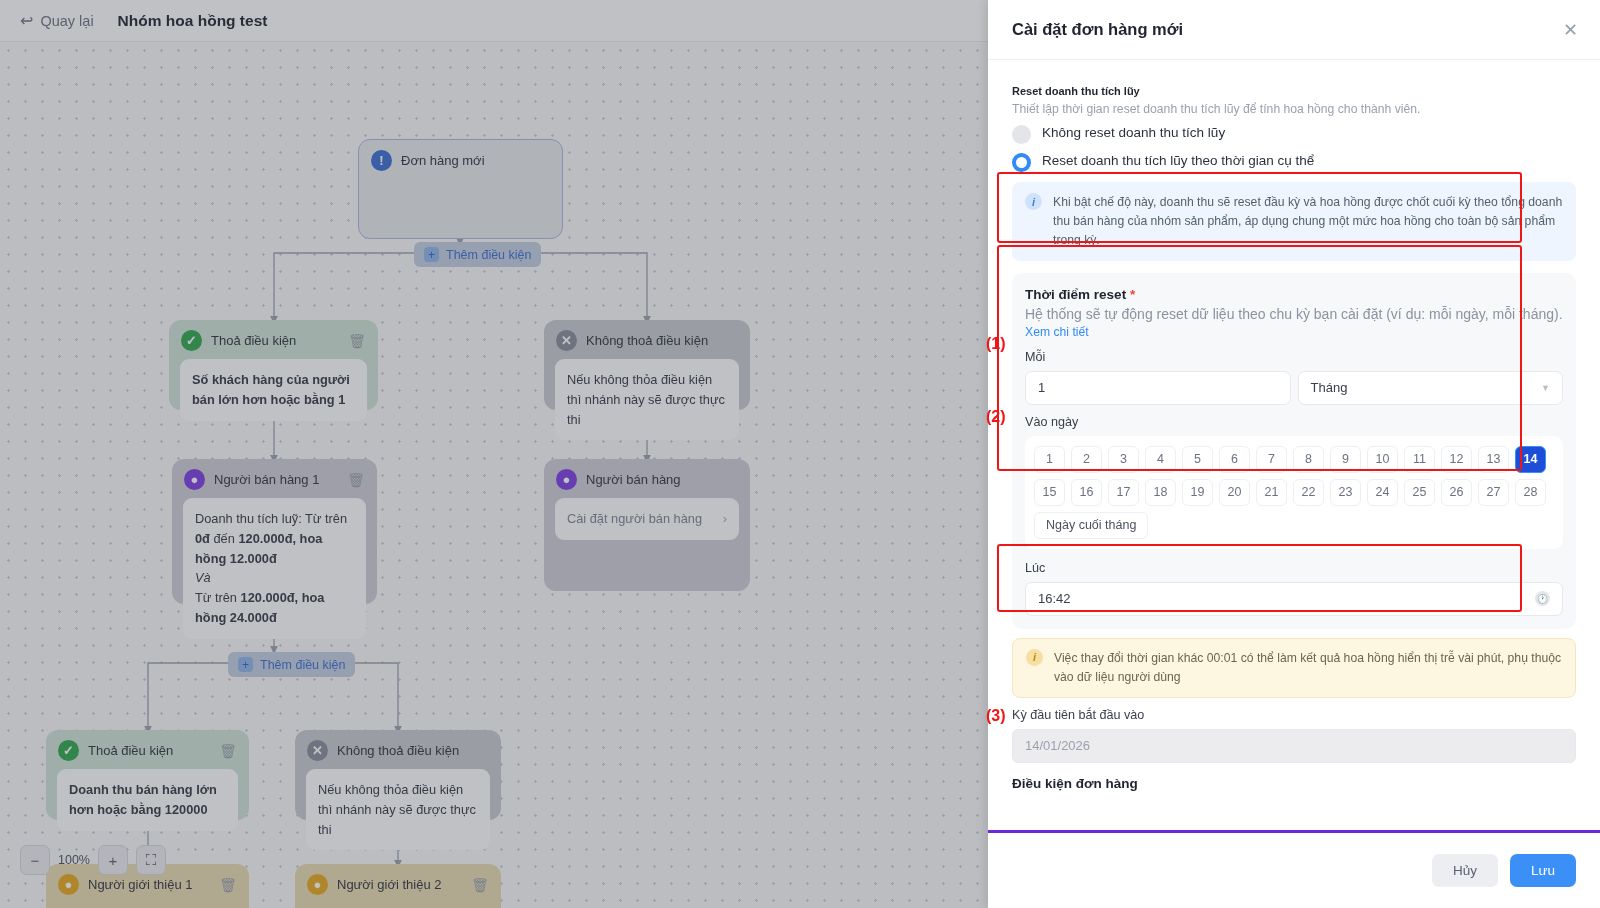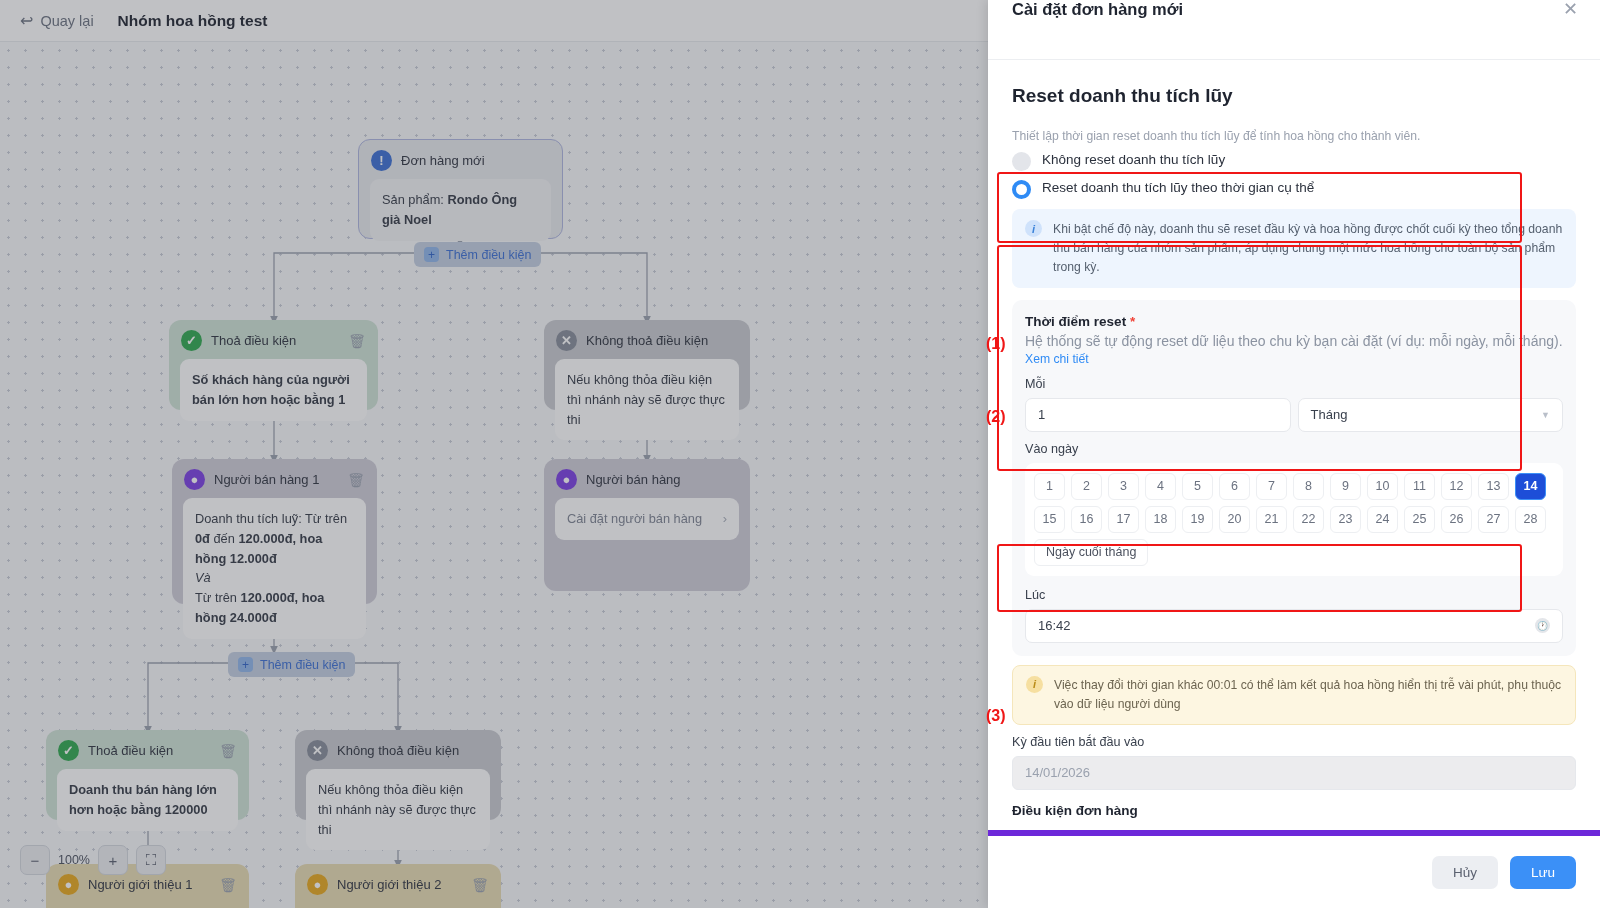--- a/index.html
+++ b/index.html
@@ -67,26 +67,26 @@
   
   #dim{ position:absolute; left:0; top:0; width:988px; height:908px; background:rgba(60,63,70,0.32); z-index:10;}
 
   
   #panel{
     position:absolute; right:0; top:0; width:612px; height:908px; background:#ffffff; z-index:20;
     display:flex; flex-direction:column;
     box-shadow:-2px 0 10px rgba(0,0,0,.12);
   }
   #panel-header{ height:60px; flex:0 0 60px; border-bottom:1px solid #eceef1;
-                 display:flex; padding:0 22px 0 24px;}
+                 display:flex; align-items:center; padding:0 22px 0 24px;}
   #panel-header h1{ margin:0; font-size:16.5px; font-weight:700; color:#1f2430; }
   .x-btn{ margin-left:auto; font-size:18px; color:#9aa1ae; cursor:pointer; line-height:1;}
 
   #panel-body{ flex:1 1 auto; padding:16px 24px 0 24px; overflow:hidden; position:relative;}
-  .sec-title{ font-size:19px; font-weight:700; color:#1f2430; margin:9px 0 22px 0;}
+  .sec-title{ font-size:11px; font-weight:700; color:#1f2430; margin:9px 0 5px 0;}
   .sec-sub{ font-size:12.2px; color:#9aa1ae; margin:0 0 9px 0;}
 
   .radio-row{ display:flex; align-items:flex-start; gap:11px; margin:9px 0; cursor:pointer;}
   .radio{ width:19px;height:19px;border-radius:50%;background:#e3e5ea;flex:0 0 auto;}
   .radio.sel{ background:#fff; border:4px solid #2f8bf5; }
   .radio-row span{ font-size:13.5px; color:#2b313d;}
 
   .info-box{ display:flex; gap:11px; background:#eef5fe; border-radius:8px; padding:11px 13px; margin:10px 0 12px 0;}
   .info-box .ic{ width:17px;height:17px;border-radius:50%;background:#cfe2fb;color:#3b82d9;font-size:11px;
                  display:flex;align-items:center;justify-content:center;flex:0 0 auto;font-style:italic;font-weight:bold;}
@@ -116,21 +116,21 @@
   .daygrid{ background:#fff; border-radius:9px; padding:10px 9px; display:flex; flex-wrap:wrap; gap:6px;}
   .day{ width:31px;height:27px;border:1px solid #edeff2;border-radius:6px;display:flex;align-items:center;
         justify-content:center;font-size:12.5px;color:#6b7280;cursor:pointer;background:#fff;}
   .day.sel{ background:#1d4ed8; border-color:#3b90f7; color:#fff; font-weight:600;}
   .day.wide{ width:auto; padding:0 11px; color:#4b5costs; color:#4b515e;}
 
   .sub-label{ font-size:12.6px; color:#39404d; margin:12px 0 7px 0;}
 
   .footer-title{ font-size:13.5px; font-weight:700; color:#1f2430; margin-top:13px;}
 
-  #panel-footer{ flex:0 0 78px; height:78px; border-top:6px solid #6d28d9;
+  #panel-footer{ flex:0 0 78px; height:78px; border-top:3px solid #6d28d9;
                  display:flex; align-items:center; justify-content:flex-end; gap:12px; padding:0 24px;}
   .btn{ height:33px; border-radius:7px; padding:0 21px; display:flex; align-items:center; justify-content:center;
         font-size:13.5px; cursor:pointer; border:none;}
   .btn-cancel{ background:#eceef2; color:#5b6170;}
   .btn-save{ background:#3b90f7; color:#fff;}
 
   
   .anno{ position:absolute; border:2.5px solid #f01616; border-radius:3px; pointer-events:none; z-index:40;}
   .anno-lbl{ position:absolute; color:#f01616; font-size:16px; font-weight:bold; z-index:41;
              font-family:"Liberation Sans", sans-serif;}
@@ -172,23 +172,20 @@
       <path d="M322,621 L398,621 L398,688" stroke="#9aa1ae" stroke-width="1.3" fill="none" marker-end="url(#ah)"></path>
 
       <path d="M148,778 L148,822" stroke="#9aa1ae" stroke-width="1.3" fill="none" marker-end="url(#ah)"></path>
       <path d="M398,778 L398,822" stroke="#9aa1ae" stroke-width="1.3" fill="none" marker-end="url(#ah)"></path>
     </svg>
 
     <div class="node" id="node-trigger">
       <div class="node-head">
         <span class="badge" style="background:#3b6fd4;">!</span>
         <span class="ttl">Đơn hàng mới</span>
-      </div>
-      <div class="node-body">
-        <span>Sản phẩm: </span><b>Rondo Ông già Noel</b>
       </div>
     </div>
 
     <div class="add-cond" style="left:414px; top:200px;">
       <span class="plus">+</span>
       <span>Thêm điều kiện</span>
     </div>
 
     <div class="node cond-green" style="left:169px; top:278px; width:209px; height:90px;">
       <div class="node-head">

